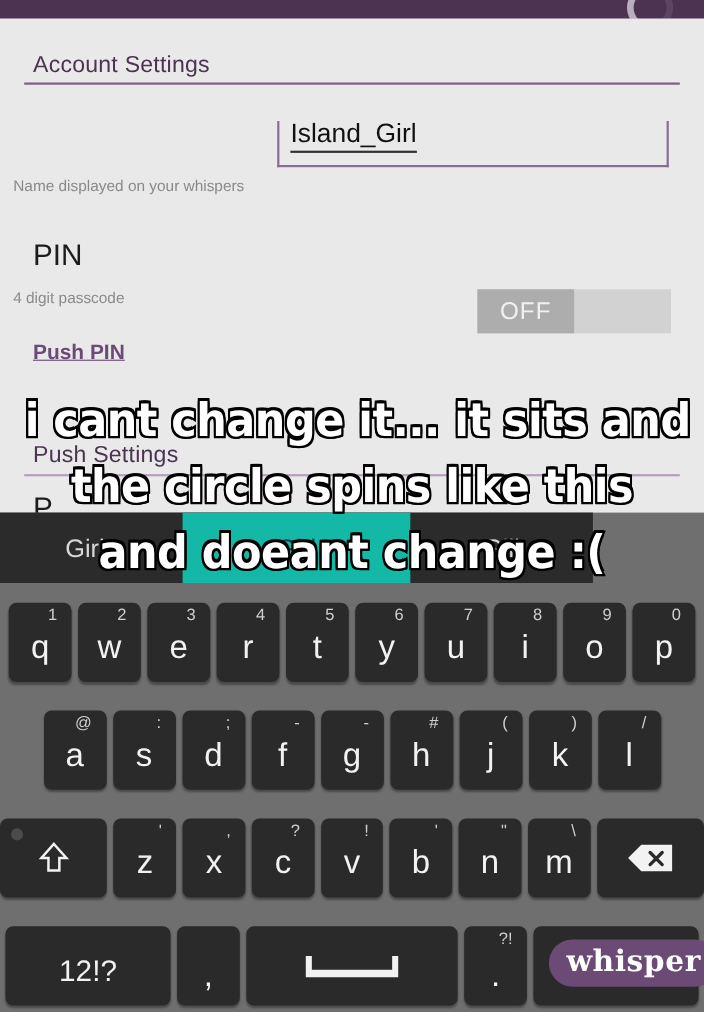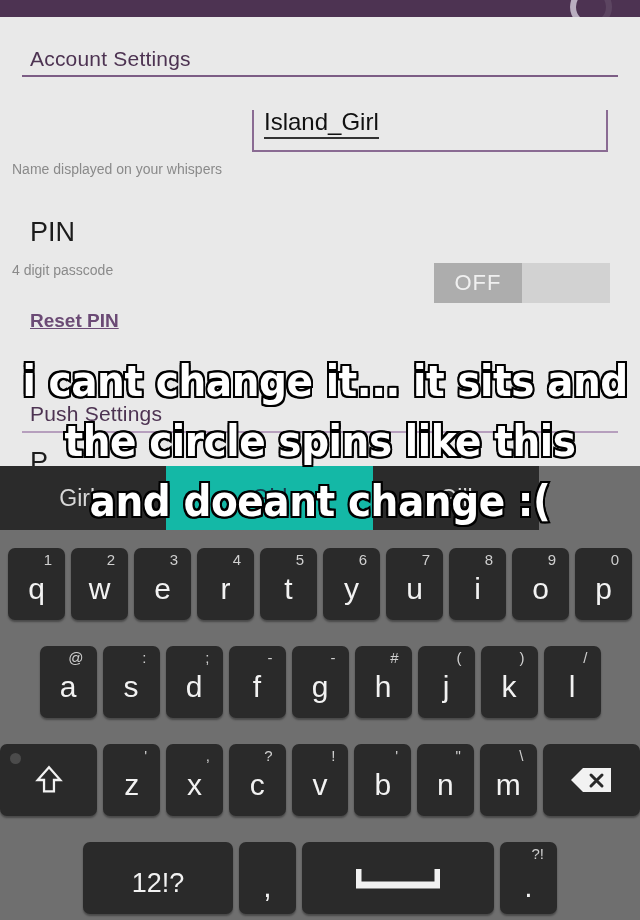--- a/index.html
+++ b/index.html
@@ -284,21 +284,21 @@
 
     <div class="row-label" style="top:200px">PIN</div>
 
     <div class="toggle off" style="left:434px; top:198px">
       <div class="track"></div>
       <div class="thumb">OFF</div>
     </div>
 
     <div class="row-sub" style="top:245px">4 digit passcode</div>
 
-    <div class="link" style="top:293px">Reset PIN</div>
+    <div class="link" style="top:293px">Push PIN</div>
 
     <div class="section-head" style="top:385px">Push Settings</div>
     <div class="section-rule" style="top:414px; background:#b69fbd"></div>
 
     <div class="row-label" style="top:430px">P</div>
 
     <div class="toggle on" style="left:434px; top:428px">
       <div class="track"></div>
       <div class="thumb"></div>
     </div>
@@ -452,20 +452,23 @@
         <span class="glyph-space">
           <svg width="84" height="22" viewBox="0 0 84 22">
             <path d="M2 2 L2 18 L82 18 L82 2" fill="none" stroke="#f2f2f2" stroke-width="7"></path>
           </svg>
         </span>
       </div>
       <div class="key period" style="height:72px">
         <span class="alt">?!</span>
         <span class="main" style="margin-top:18px">.</span>
       </div>
+      <div class="key action" style="height:72px">
+        <span class="whisper-pill">whisper</span>
+      </div>
     </div>
   </div>
 
   <div class="caption">
     <span class="line">i cant change it... it sits and</span>
     <span class="line">the circle spins like this</span>
     <span class="line">and doeant change :(</span>
   </div>
 
 </div>

